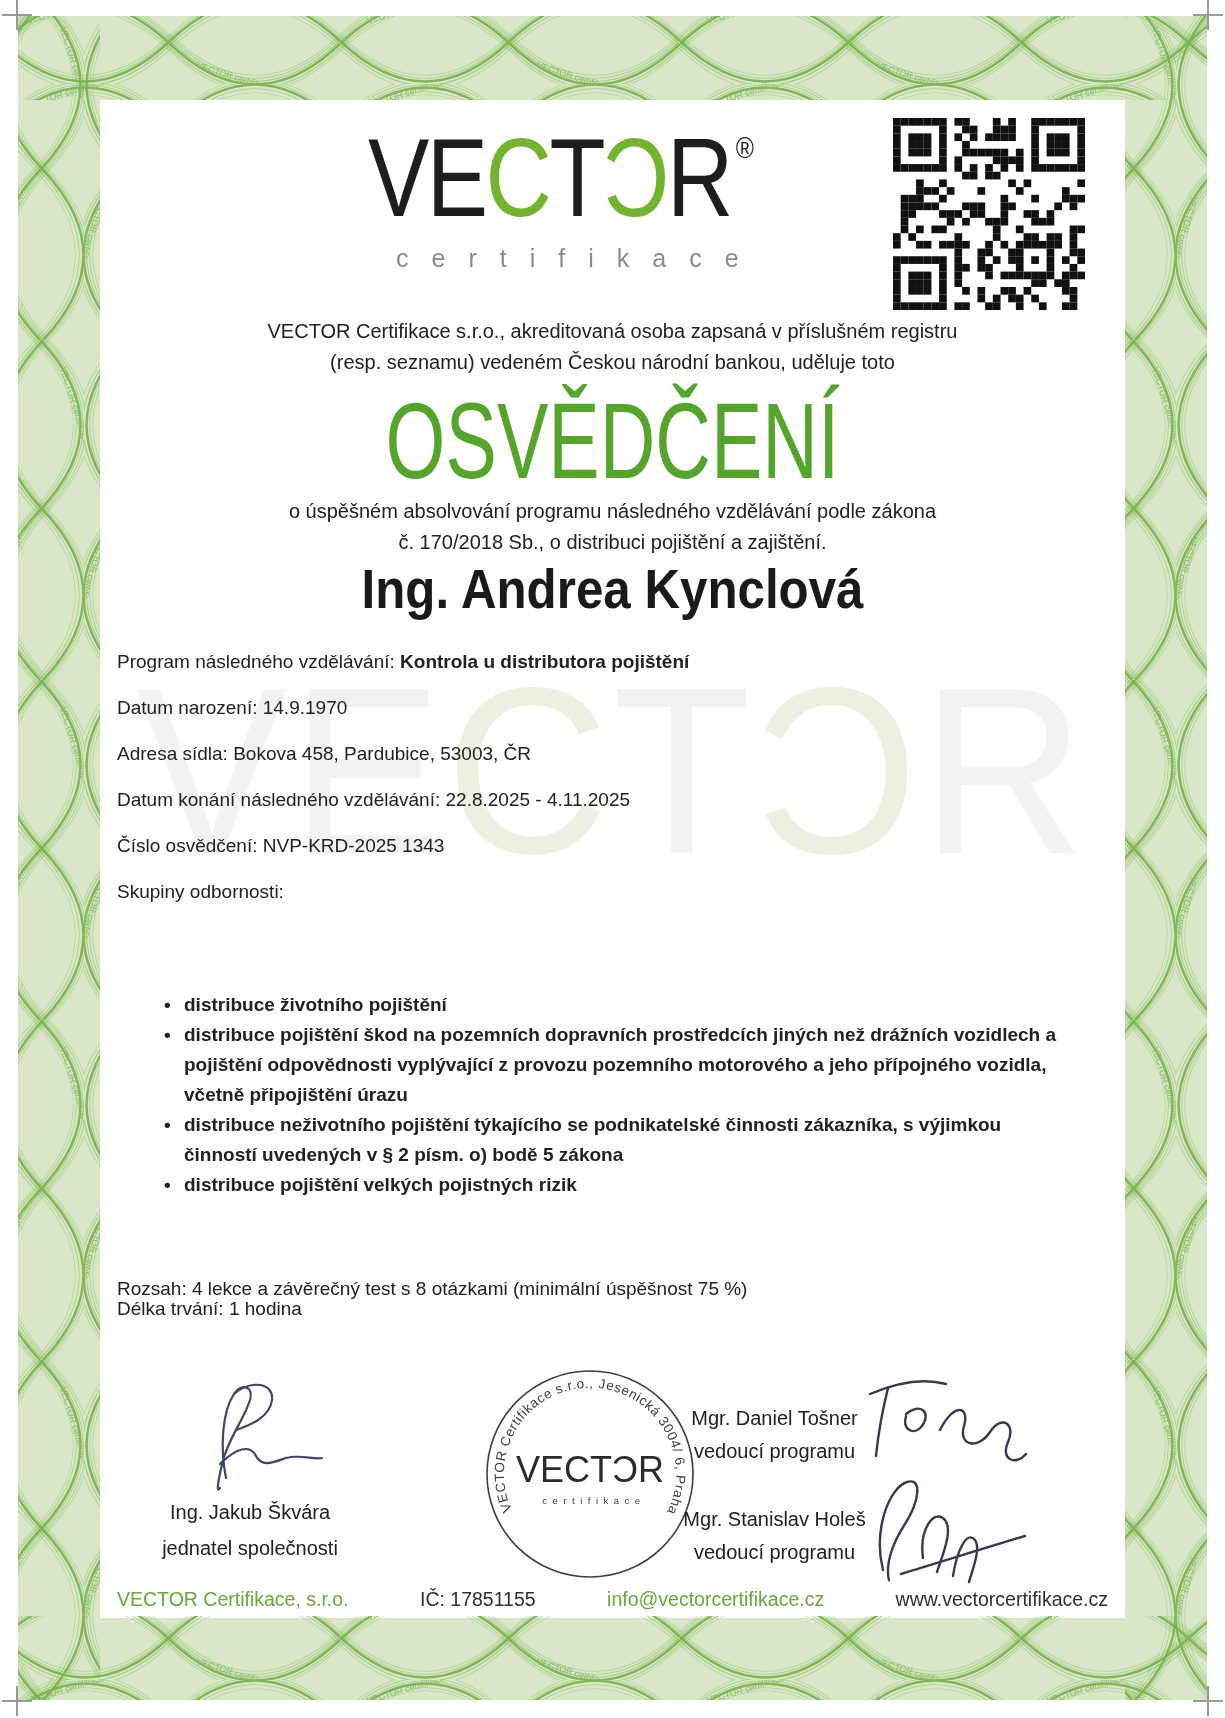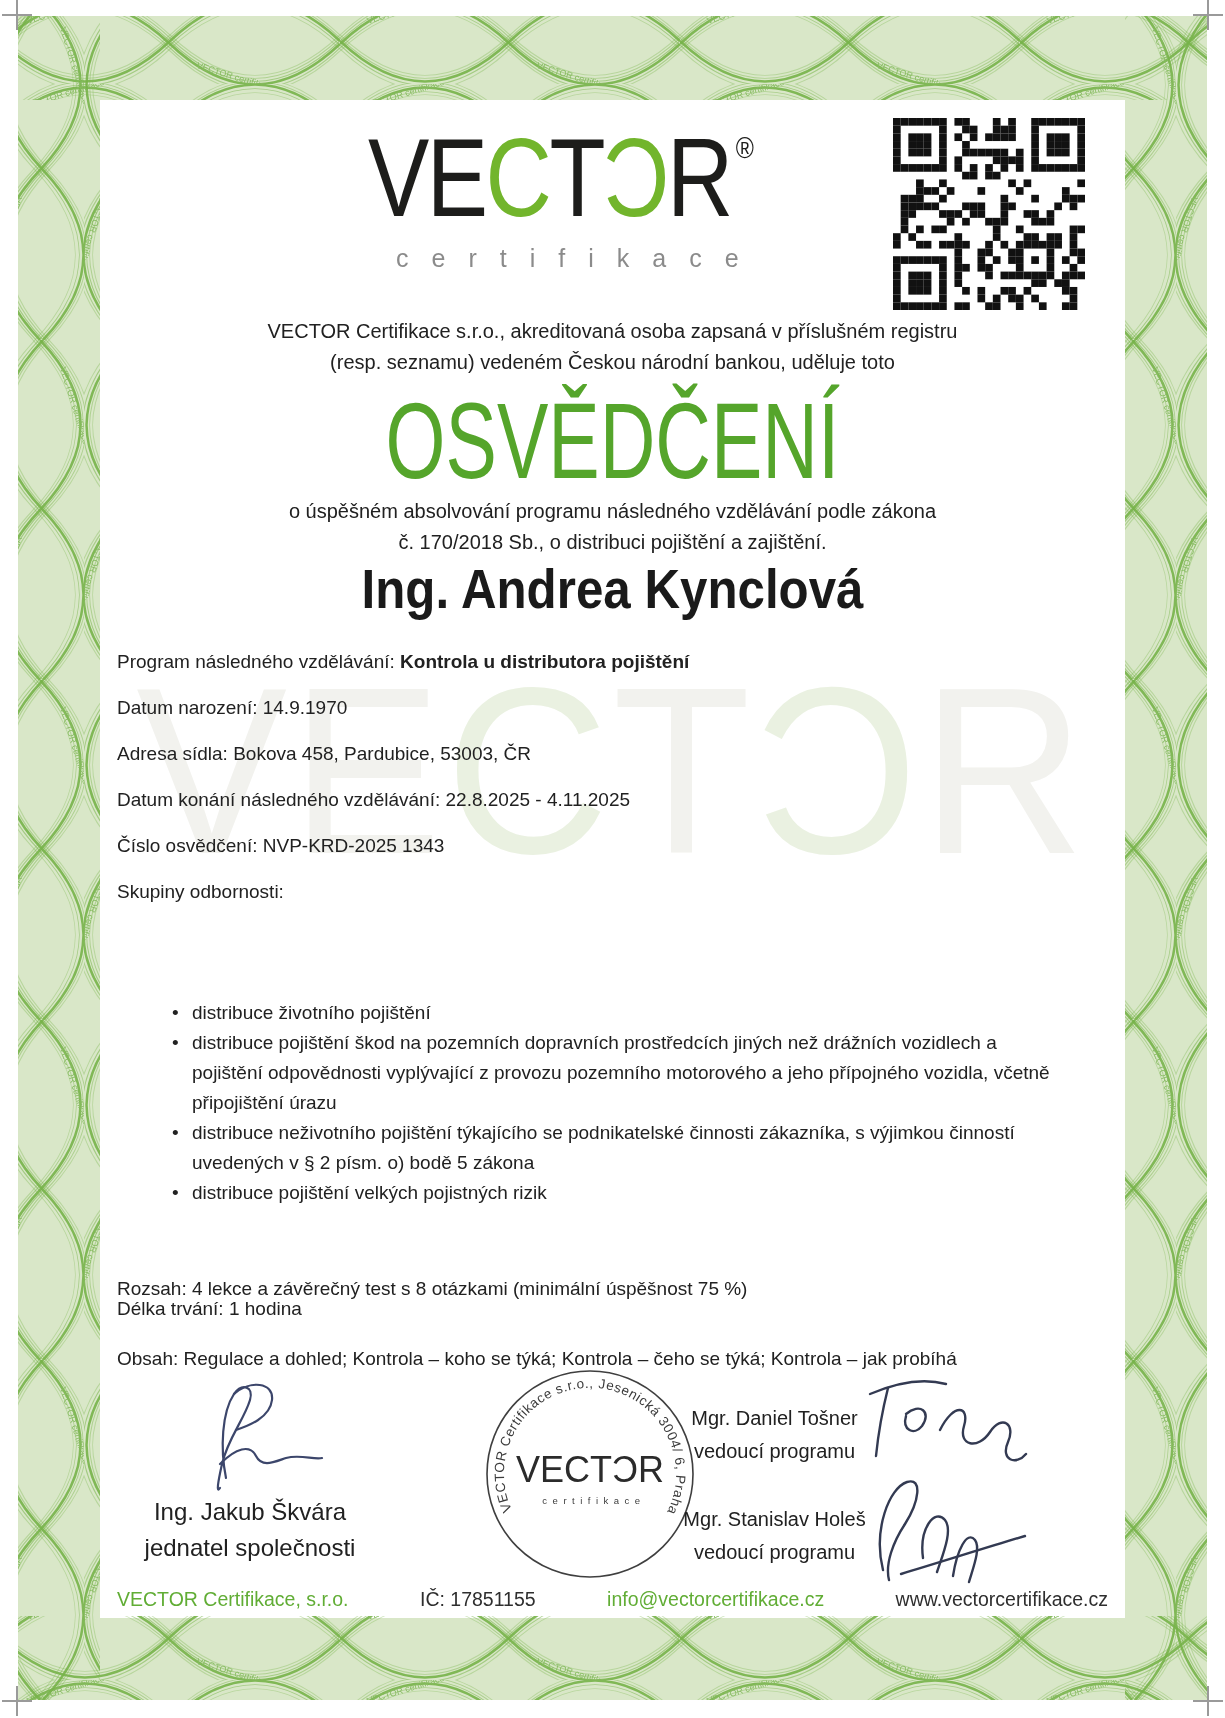--- a/index.html
+++ b/index.html
@@ -28,28 +28,28 @@
   .subtitle{left:100px;top:496px;width:1025px;text-align:center;font-size:20px;line-height:31px;z-index:1;}
   .recipient{left:100px;top:556px;width:1025px;text-align:center;font-size:56px;font-weight:700;
              color:#1a1a1a;transform:scaleX(.88);transform-origin:center;white-space:nowrap;z-index:1;}
   
   .details{left:117px;top:648px;width:960px;font-size:19px;z-index:1;}
   .details p{margin:0 0 18px 0;line-height:28px;}
   .details b{font-weight:700;}
   .groups-label{margin-top:26px;}
   
   .bullets{left:160px;top:986px;width:905px;font-size:19px;z-index:1;}
-  .bullets ul{margin:12px;padding:0;list-style:none;}
+  .bullets ul{margin:4px;padding:0;list-style:none;font-weight:bold;}
   .bullets li{position:relative;padding-left:20px;line-height:30px;margin:0;}
   .bullets li::before{content:"•";position:absolute;left:0;top:0;font-size:19px;}
   
   .sum-line{left:117px;width:980px;font-size:19px;line-height:28px;z-index:1;}
   
   .sig-svg{z-index:1;}
-  .left-signer{left:120px;top:1494px;width:260px;text-align:center;font-size:24px;line-height:36px;z-index:1;}
+  .left-signer{left:120px;top:1494px;width:260px;text-align:center;font-size:20px;line-height:36px;z-index:1;}
   .right-signers{left:652px;top:1402px;width:245px;text-align:center;font-size:20px;line-height:33px;z-index:1;}
   .right-signers .pair{margin-bottom:35px;}
   .stamp{left:482px;top:1366px;z-index:1;}
   
   .footer{left:117px;top:1588px;width:991px;display:flex;justify-content:space-between;
           font-size:19.5px;z-index:1;}
   .f-green{color:#61ad35;} .f-dark{color:#2e2e2e;}
 </style>
 </head>
 <body>
@@ -423,21 +423,20 @@
     <ul>
       <li>distribuce životního pojištění</li>
       <li>distribuce pojištění škod na pozemních dopravních prostředcích jiných než drážních vozidlech a pojištění odpovědnosti vyplývající z provozu pozemního motorového a jeho přípojného vozidla, včetně připojištění úrazu</li>
       <li>distribuce neživotního pojištění týkajícího se podnikatelské činnosti zákazníka, s výjimkou činností uvedených v § 2 písm. o) bodě 5 zákona</li>
       <li>distribuce pojištění velkých pojistných rizik</li>
     </ul>
   </div>
 
   <div class="abs sum-line" style="top:1275px">Rozsah: 4 lekce a závěrečný test s 8 otázkami (minimální úspěšnost 75 %)</div>
   <div class="abs sum-line" style="top:1295px">Délka trvání: 1 hodina</div>
-  <div class="abs sum-line" style="top:1345px">Obsah: Regulace a dohled; Kontrola – koho se týká; Kontrola – čeho se týká; Kontrola – jak probíhá</div>
 
   <svg class="abs sig-svg" style="left:170px;top:1378px" width="160" height="120" viewBox="0 0 160 120">
     <g fill="none" stroke="#3c466b" stroke-width="2.2" stroke-linecap="round">
       <path d="M56,100 C50,70 52,34 64,16 C72,5 84,8 80,22 C74,42 58,60 52,86 C48,104 46,116 50,110"></path>
       <path d="M64,16 C80,2 104,4 102,22 C100,40 78,48 66,52"></path>
       <path d="M50,86 C66,70 80,66 86,78 C92,90 104,84 116,80 C130,76 144,82 152,80"></path>
     </g>
   </svg>
   <div class="abs left-signer">
     <div>Ing. Jakub Škvára</div>

